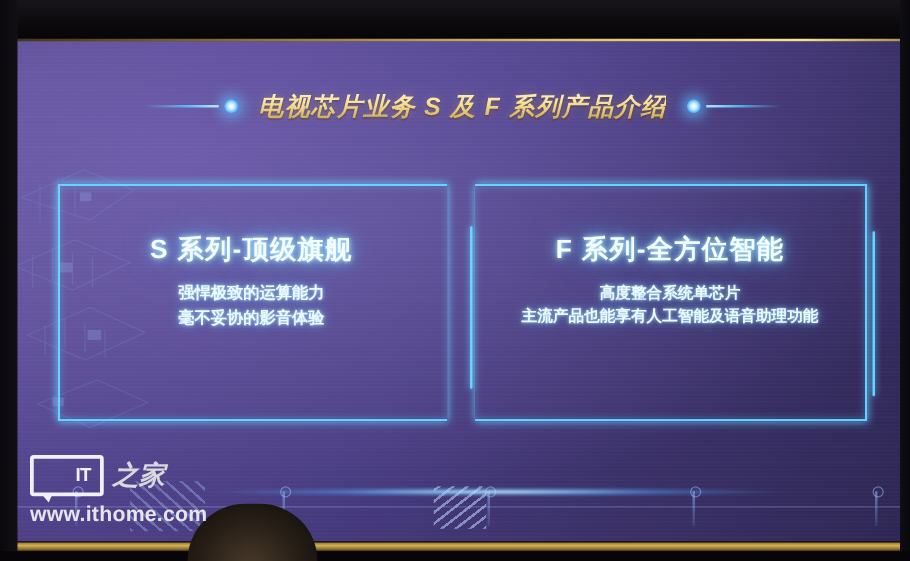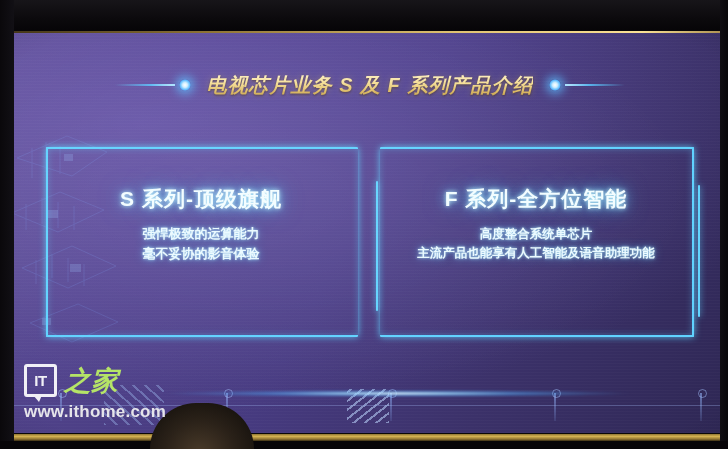--- a/index.html
+++ b/index.html
@@ -337,34 +337,35 @@
     border-radius: 3px;
     position: relative;
     display: flex;
     align-items: center;
     justify-content: center;
     font-size: 15px;
     font-weight: 700;
     color: #ffffff;
     line-height: 1;
     letter-spacing: -0.5px;
+    padding-left: 26px;
   }
   .wm-box::after {
     content: "";
     position: absolute;
     left: 6px; bottom: -8px;
     width: 0; height: 0;
     border-left: 6px solid transparent;
     border-right: 3px solid transparent;
     border-top: 7px solid #ffffff;
   }
   .wm-cn {
-    font-size: 27px;
-    font-weight: 700;
-    color: #bef264;
+    font-size: 21px;
+    font-weight: 700;
+    color: #e5e5e5;
     font-family: "DejaVu Sans", "Liberation Sans", sans-serif;
     line-height: 1;
     font-style: italic;
   }
   .wm-url {
     margin-top: 5px;
     font-size: 17px;
     font-weight: 700;
     color: #f2f2f2;
     letter-spacing: 0.2px;

